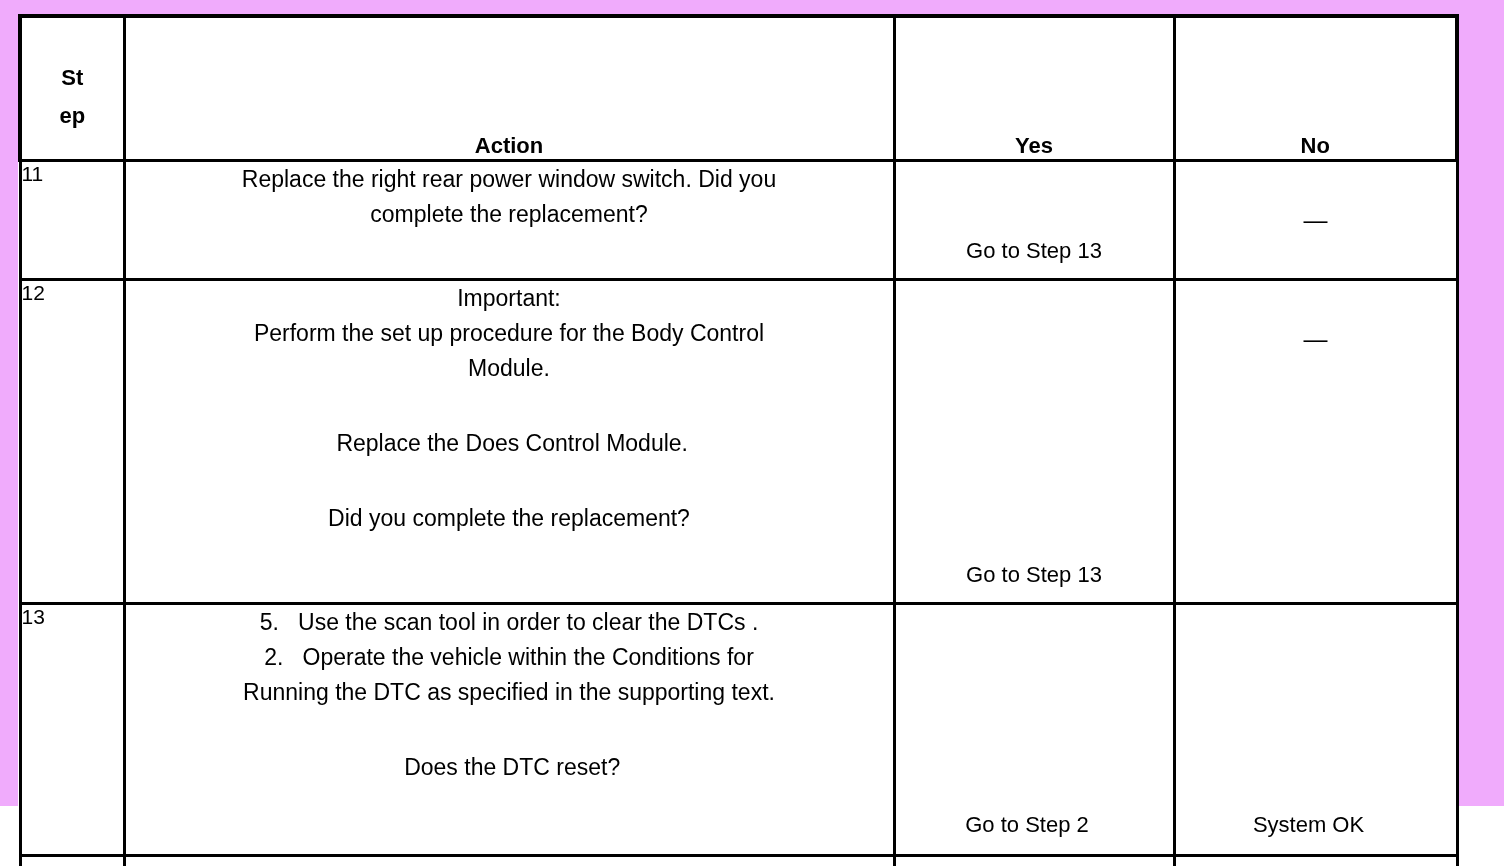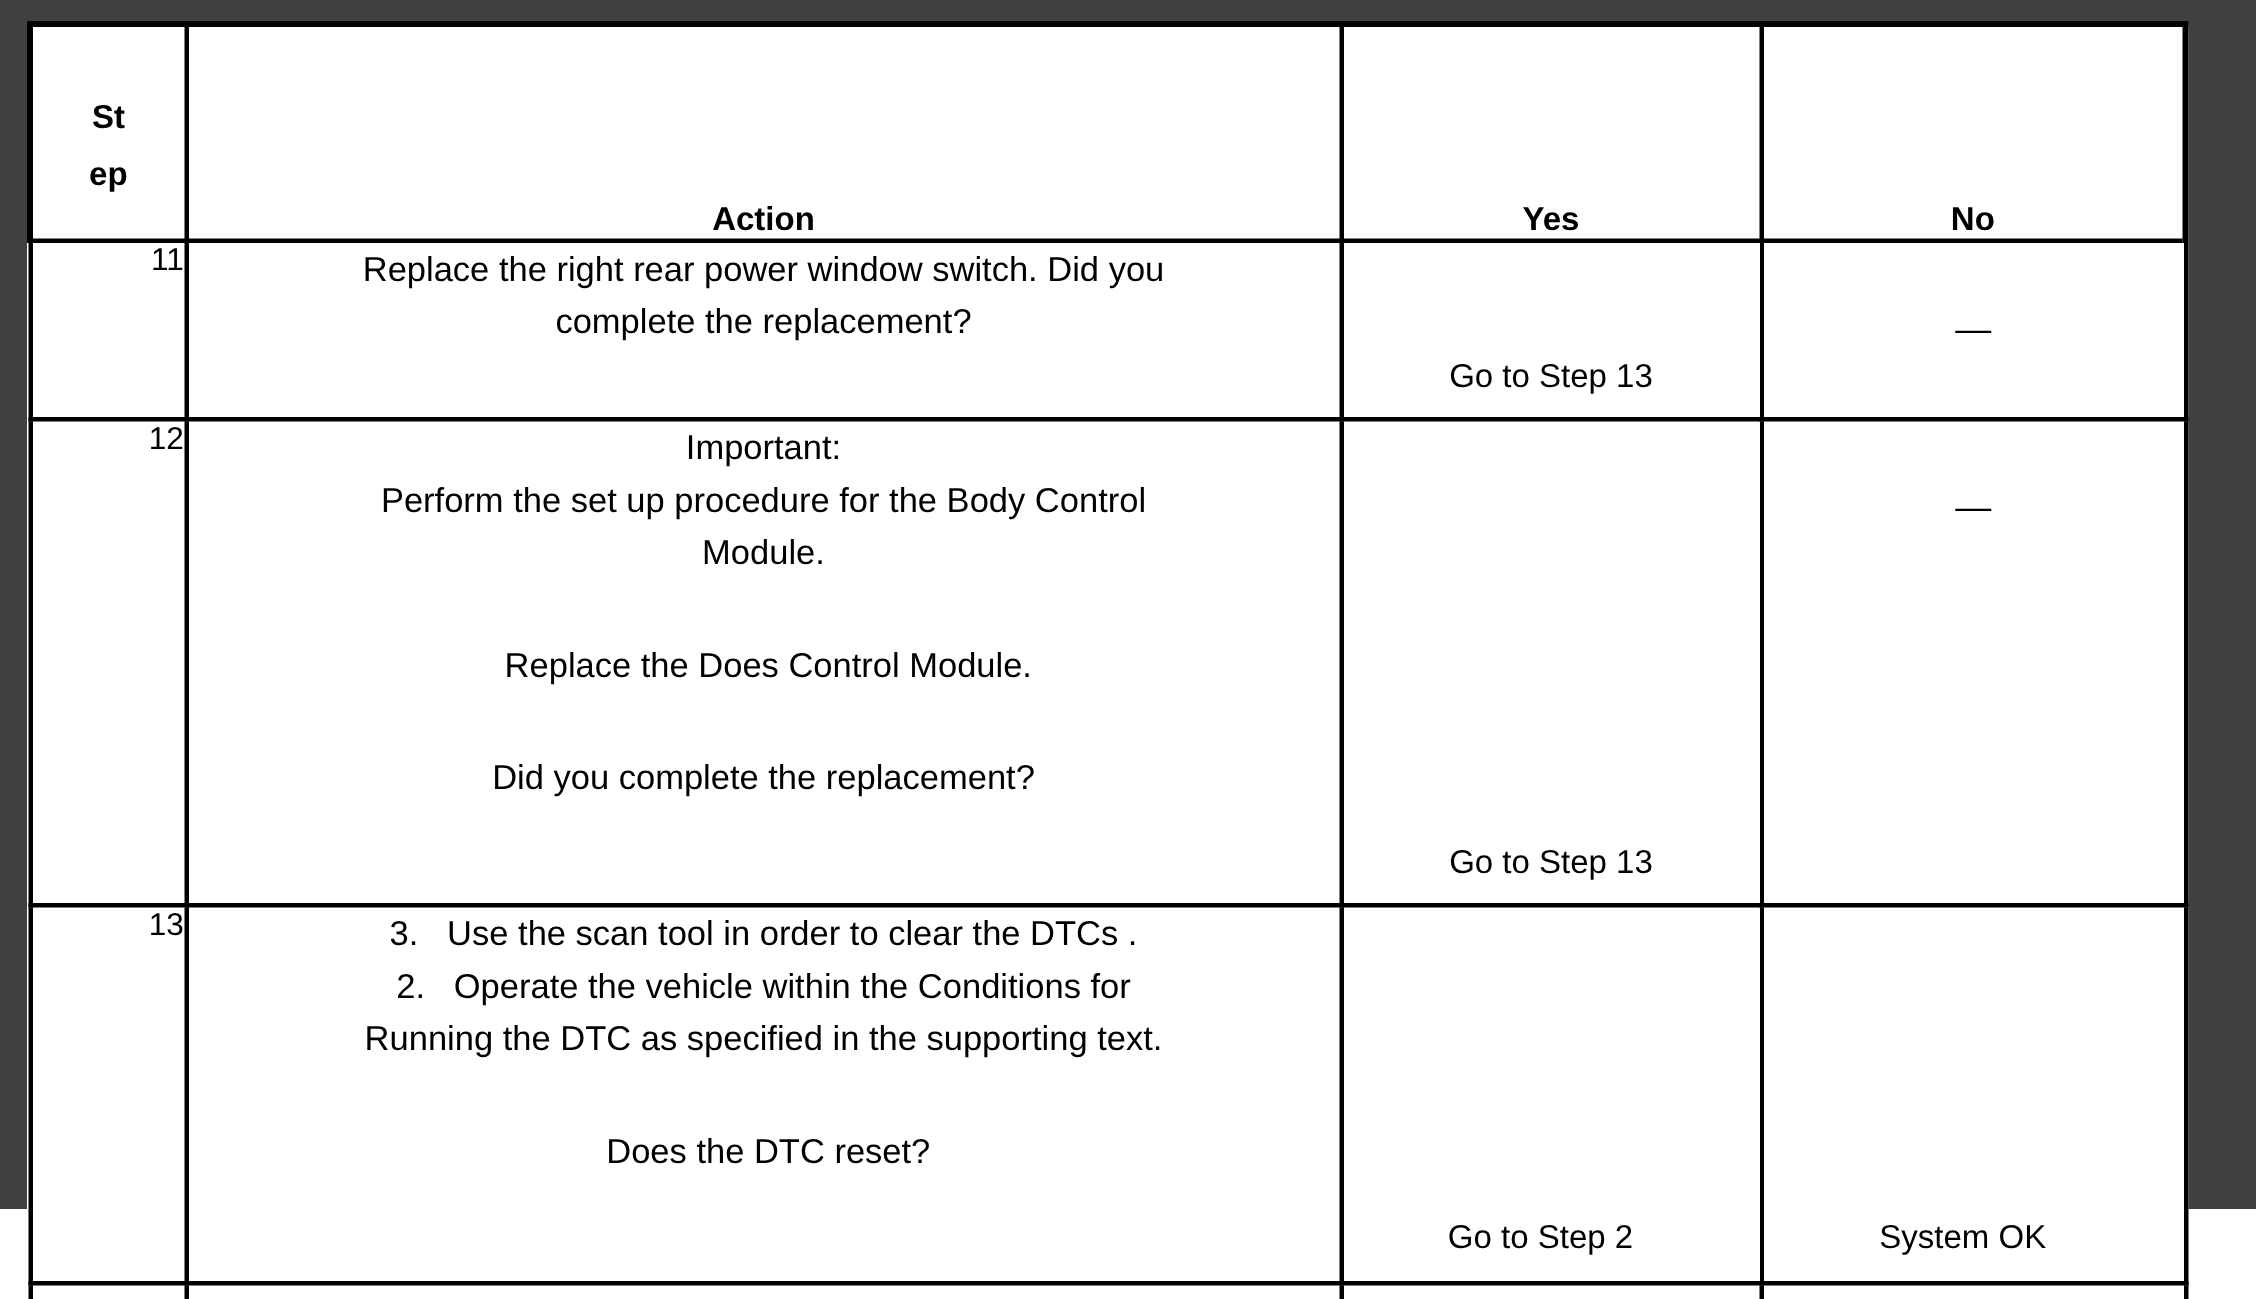--- a/index.html
+++ b/index.html
@@ -13,21 +13,21 @@
     height: 866px;
     font-family: "Liberation Sans", sans-serif;
     color: #000000;
     overflow: hidden;
   }
 
   .page {
     position: relative;
     width: 1504px;
     height: 806px;
-    background: #404040;
+    background: #f0abfc;
   }
 
   
   .dtc-table {
     position: absolute;
     left: 18px;
     top: 14px;
     width: 1437px;
     border-collapse: collapse;
     table-layout: fixed;
@@ -71,21 +71,21 @@
     line-height: 1.72;
     padding-bottom: 24px;
   }
   .hdr-label {
     display: block;
   }
 
   
   .step-cell {
     border-left-width: 4px;
-    text-align: right;
+    text-align: left;
     vertical-align: middle;
     font-size: 21px;
     font-weight: normal;
   }
   .no-cell {
     border-right-width: 4px;
   }
   .action-cell {
     padding: 14px 10px 6px 16px;
     font-size: 23px;
@@ -222,21 +222,21 @@
         </td>
         <td class="yn-cell no-cell">
           <span class="yn-r12-no dash">—</span>
         </td>
       </tr>
 
       <tr class="r13">
         <td class="step-cell">13</td>
         <td class="action-cell">
           <span class="numlist">
-            <span class="li">3.   Use the scan tool in order to clear the DTCs .</span>
+            <span class="li">5.   Use the scan tool in order to clear the DTCs .</span>
             <span class="li">2.   Operate the vehicle within the Conditions for</span>
             <span class="cont">Running the DTC as specified in the supporting text.</span>
           </span>
           <span class="spacer-md"></span>
           <span class="line"> Does the DTC reset?</span>
         </td>
         <td class="yn-cell">
           <span class="yn-r13">Go to Step 2</span>
         </td>
         <td class="yn-cell no-cell">

